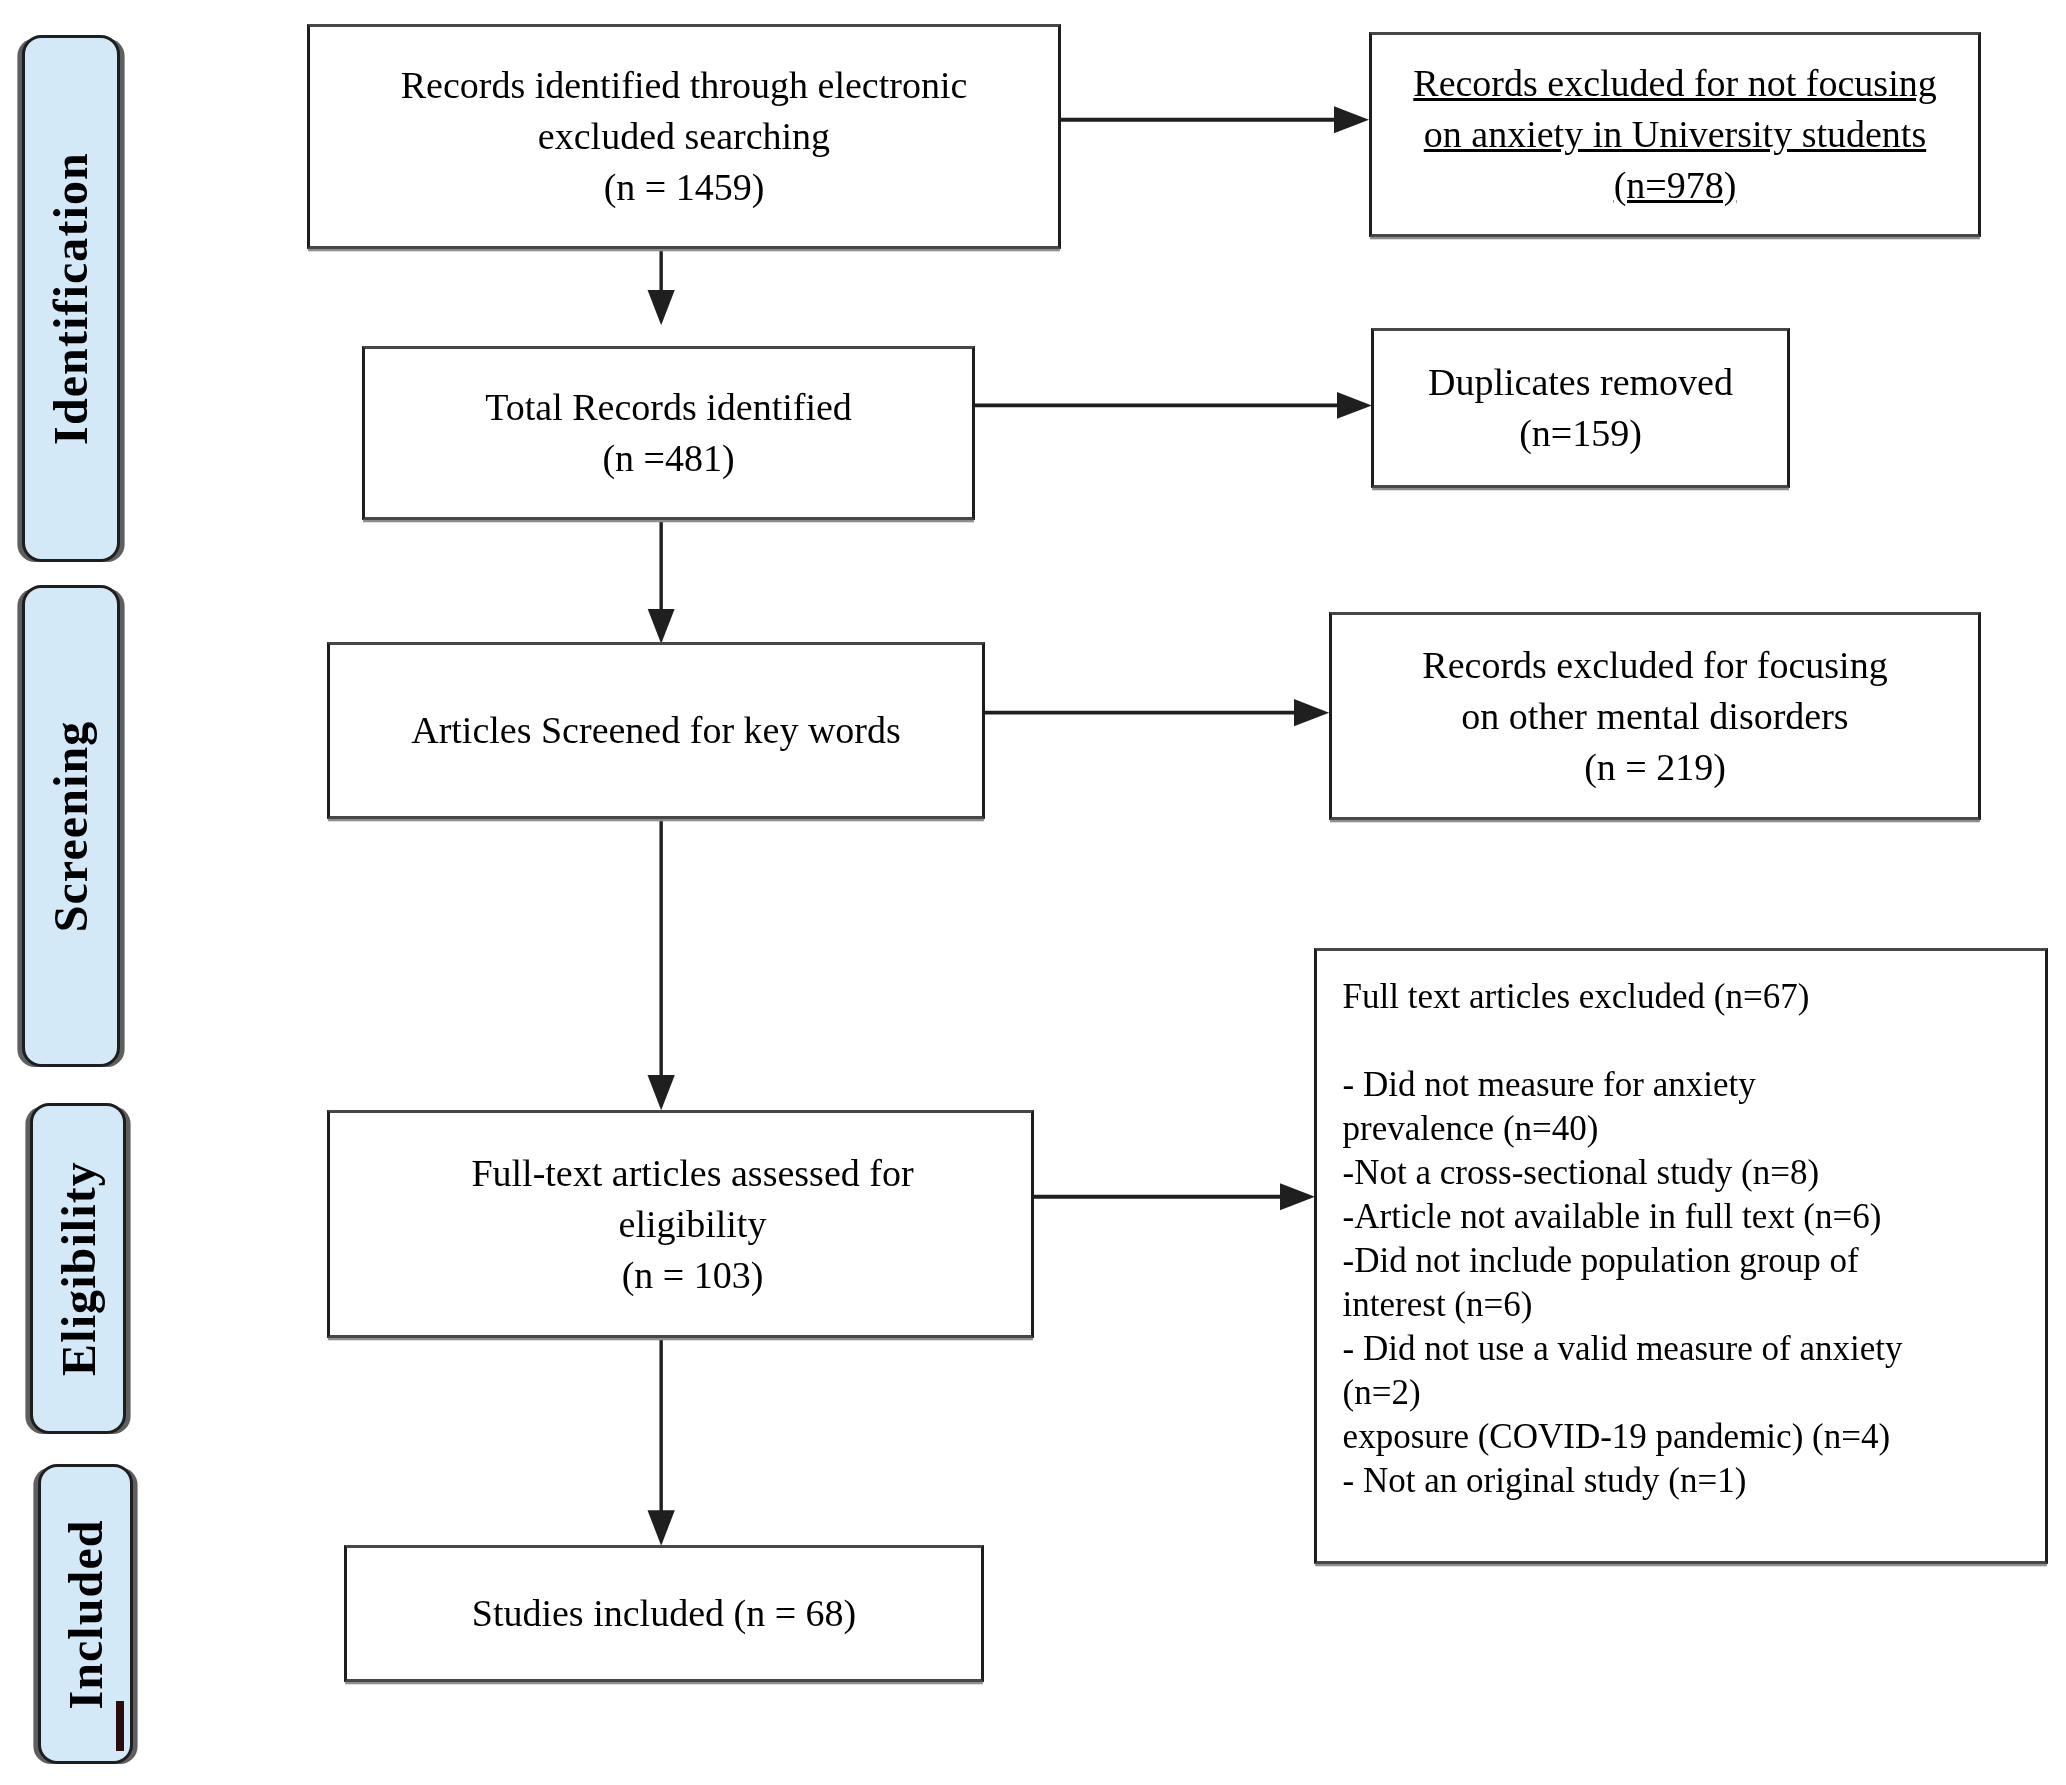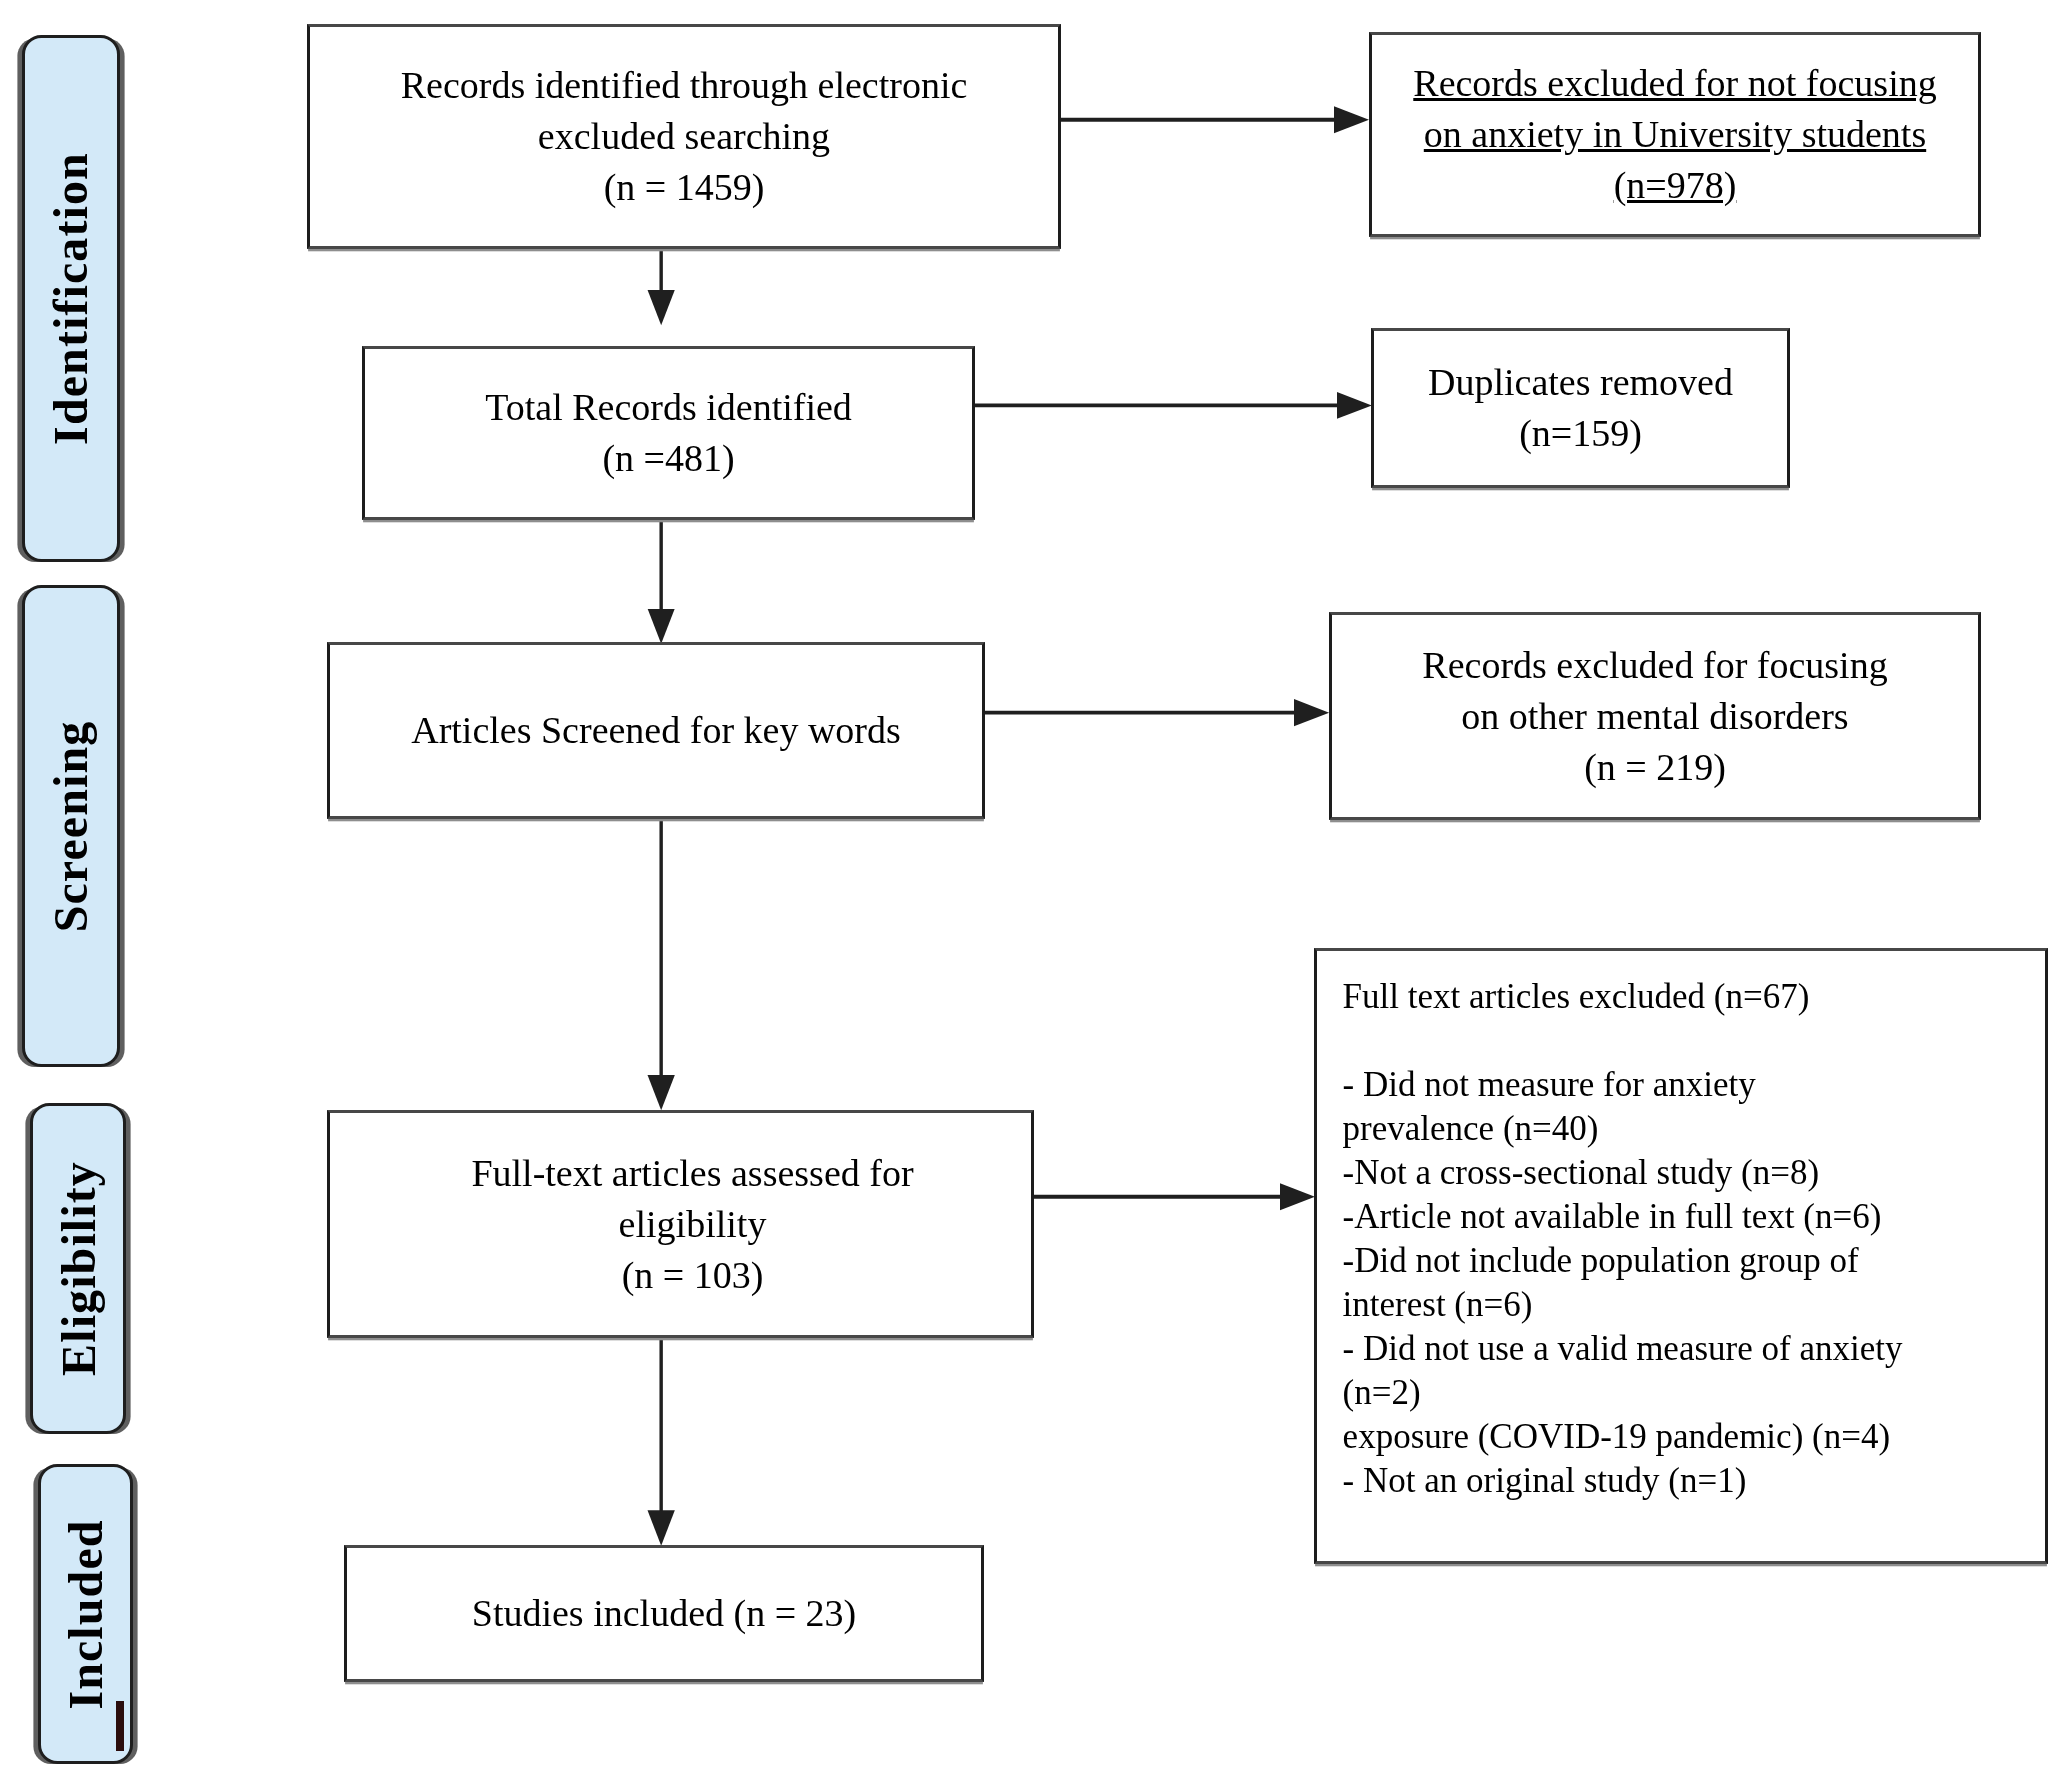--- a/index.html
+++ b/index.html
@@ -108,21 +108,21 @@
     </div>
   <div class="box b-articles-screened">
       <div class="line">Articles Screened for key words</div>
     </div>
   <div class="box b-fulltext-assessed">
       <div class="line">Full-text articles assessed for</div>
       <div class="line">eligibility</div>
       <div class="line">(n = 103)</div>
     </div>
   <div class="box b-studies-included">
-      <div class="line">Studies included (n = 23)</div>
+      <div class="line">Studies included (n = 68)</div>
     </div>
 
   <div class="box b-excluded-anxiety">
       <div class="line">Records excluded for not focusing</div>
       <div class="line">on anxiety in University students</div>
       <div class="line">(n=978)</div>
     </div>
   <div class="box b-duplicates">
       <div class="line">Duplicates removed</div>
       <div class="line">(n=159)</div>

